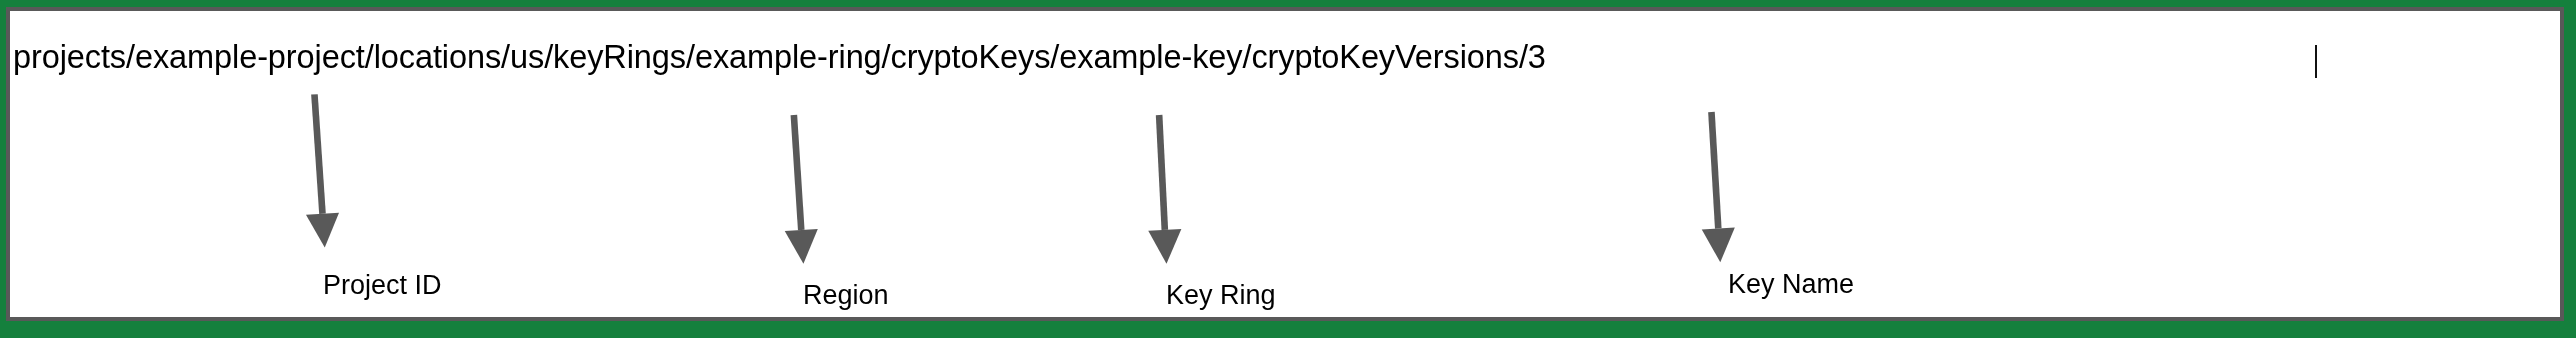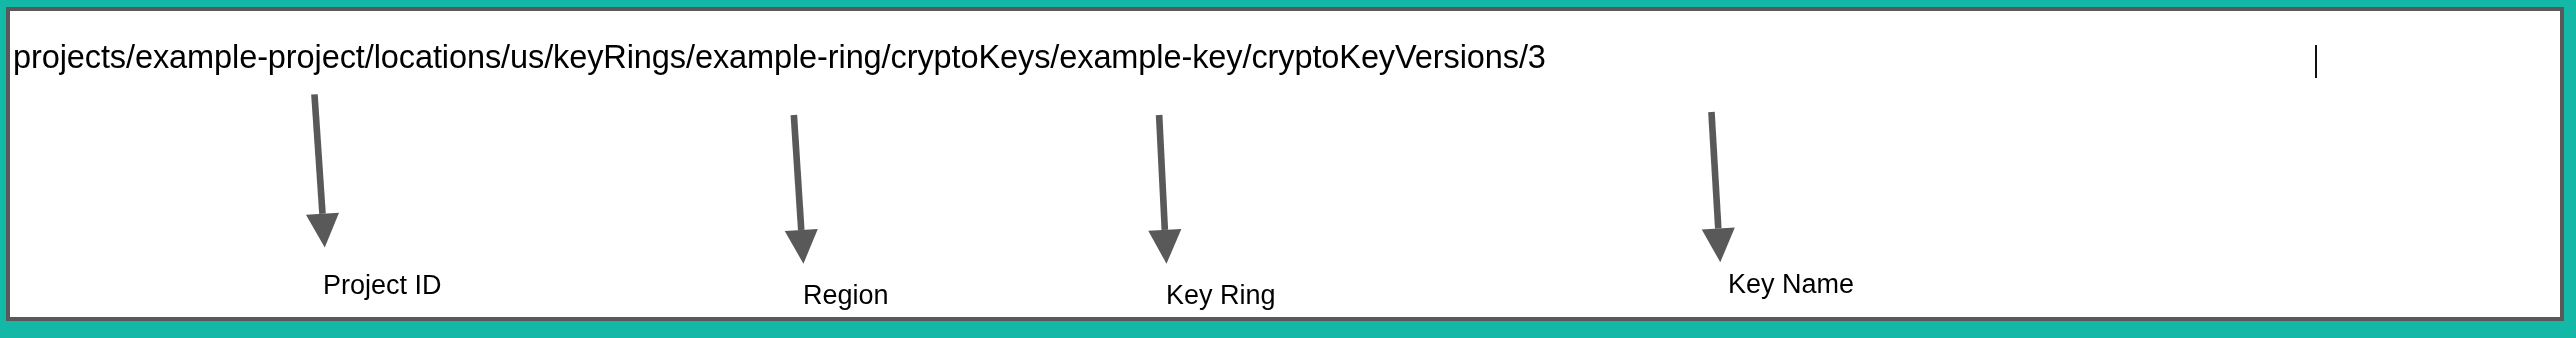--- a/index.html
+++ b/index.html
@@ -10,21 +10,21 @@
   body {
     width: 2576px;
     height: 339px;
     font-family: "Liberation Sans", sans-serif;
     overflow: hidden;
   }
   #canvas {
     position: relative;
     width: 2576px;
     height: 339px;
-    background: #14b8a6;
+    background: #15803d;
   }
   
   #frame {
     position: absolute;
     left: 5.9px;
     top: 7.4px;
     width: 2558px;
     height: 314px;
     border: 4.4px solid #595959;
     box-sizing: border-box;

